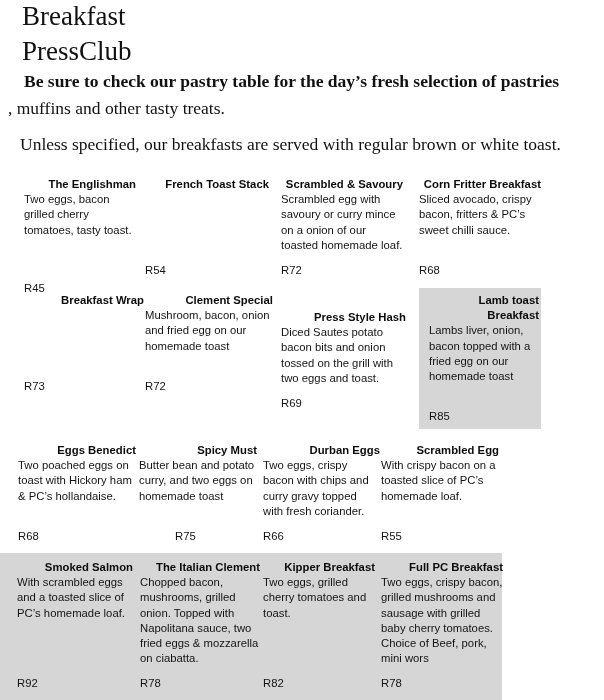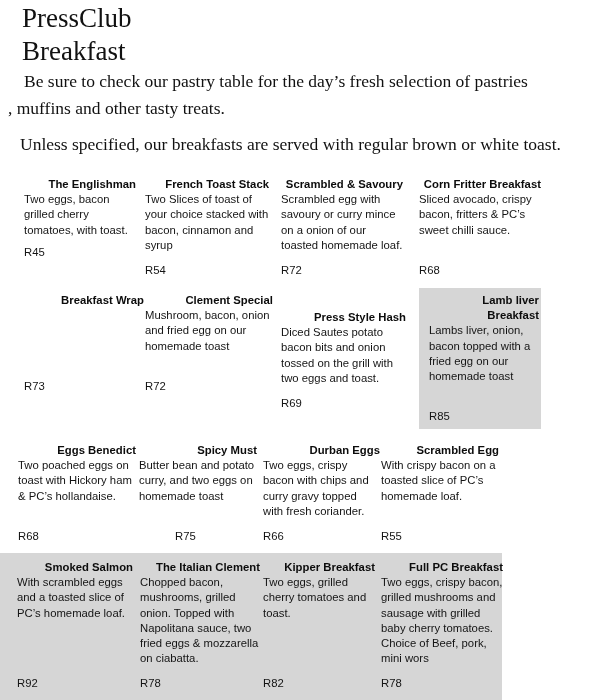--- a/index.html
+++ b/index.html
@@ -9,21 +9,21 @@
     -webkit-font-smoothing:antialiased;
   }
   .page{position:relative;width:604px;height:700px;}
 
   
   .header{position:absolute;left:0;top:0;width:604px;font-family:"Liberation Serif", serif;}
   .title-line{font-size:27px;line-height:33px;color:#111;padding-left:22px;letter-spacing:0px;}
   .title-line.first{padding-top:2px;}
   .intro{font-size:17.5px;line-height:27px;color:#111;padding-left:6px;padding-right:2px;}
   .intro p{margin:0;}
-  .intro .l1{padding-left:18px;}
+  .intro .l1{padding-left:18px;font-weight:bold;}
   .intro .l2{padding-left:2px;}
   .intro .l3{padding-left:14px;padding-top:9px;}
 
   
   .grid{position:absolute;left:0;width:604px;}
   .row{position:relative;}
   .cell{position:absolute;top:0;box-sizing:border-box;}
   .cell .name{
     font-weight:bold;font-size:11.3px;line-height:15.2px;color:#0c0c0c;
     letter-spacing:0.02px;margin:0 0 0 0;text-align:right;
@@ -41,43 +41,42 @@
   .shade-band{position:absolute;background:#d6d6d6;}
 
   .above{position:relative;z-index:2;}
 </style>
 </head>
 <body>
 
 <div class="page">
 
   <div class="header">
+    <div class="title-line">Breakfast</div>
     <div class="title-line first">PressClub</div>
-    <div class="title-line">Breakfast</div>
     <div class="intro">
       <p class="l1">Be sure to check our pastry table for the day’s fresh selection of pastries</p>
       <p class="l2">, muffins and other tasty treats.</p>
       <p class="l3">Unless specified, our breakfasts are served with regular brown or white toast.</p>
     </div>
   </div>
 
   <div class="shade-box" style="left:419px;top:288px;width:122px;height:141px;"></div>
   <div class="shade-band" style="left:0px;top:553px;width:502px;height:147px;"></div>
 
   <div class="grid above" style="top:0;">
 
     <div class="row" style="height:0;">
       <div class="cell" style="left:24px;top:177px;width:112px;">
         <p class="name">The Englishman</p>
-        <p class="desc">Two eggs, bacon grilled cherry tomatoes, with toast.</p>
-        <p class="price" style="top:68px;left:0;">R45</p>
+        <p class="desc">Two eggs, bacon grilled cherry tomatoes, tasty toast.</p>
+        <p class="price" style="top:104px;left:0;">R45</p>
       </div>
       <div class="cell" style="left:145px;top:177px;width:124px;">
         <p class="name">French Toast Stack</p>
-        <p class="desc">Two Slices of toast of your choice stacked with bacon,  cinnamon and syrup</p>
         <p class="price" style="top:86px;left:0;">R54</p>
       </div>
       <div class="cell" style="left:281px;top:177px;width:122px;">
         <p class="name">Scrambled &amp; Savoury</p>
         <p class="desc">Scrambled egg with savoury or curry mince on a onion of our toasted homemade loaf.</p>
         <p class="price" style="top:86px;left:0;">R72</p>
       </div>
       <div class="cell" style="left:419px;top:177px;width:122px;">
         <p class="name">Corn Fritter Breakfast</p>
         <p class="desc">Sliced avocado, crispy bacon, fritters &amp; PC’s sweet chilli sauce.</p>
@@ -94,21 +93,21 @@
         <p class="name">Clement Special</p>
         <p class="desc">Mushroom, bacon, onion and fried egg on our homemade toast</p>
         <p class="price" style="top:86px;left:0;">R72</p>
       </div>
       <div class="cell" style="left:281px;top:310px;width:125px;">
         <p class="name">Press Style Hash</p>
         <p class="desc">Diced Sautes potato bacon bits and onion tossed on the grill with two eggs and toast.</p>
         <p class="price" style="top:86px;left:0;">R69</p>
       </div>
       <div class="cell" style="left:429px;top:293px;width:110px;">
-        <p class="name">Lamb liver Breakfast</p>
+        <p class="name">Lamb toast Breakfast</p>
         <p class="desc">Lambs liver, onion, bacon topped with a fried egg on our homemade toast</p>
         <p class="price" style="top:116px;left:0;">R85</p>
       </div>
     </div>
 
     <div class="row" style="height:0;">
       <div class="cell" style="left:18px;top:443px;width:118px;">
         <p class="name">Eggs Benedict</p>
         <p class="desc">Two poached eggs on toast with Hickory ham &amp; PC’s hollandaise.</p>
         <p class="price" style="top:86px;left:0;">R68</p>

